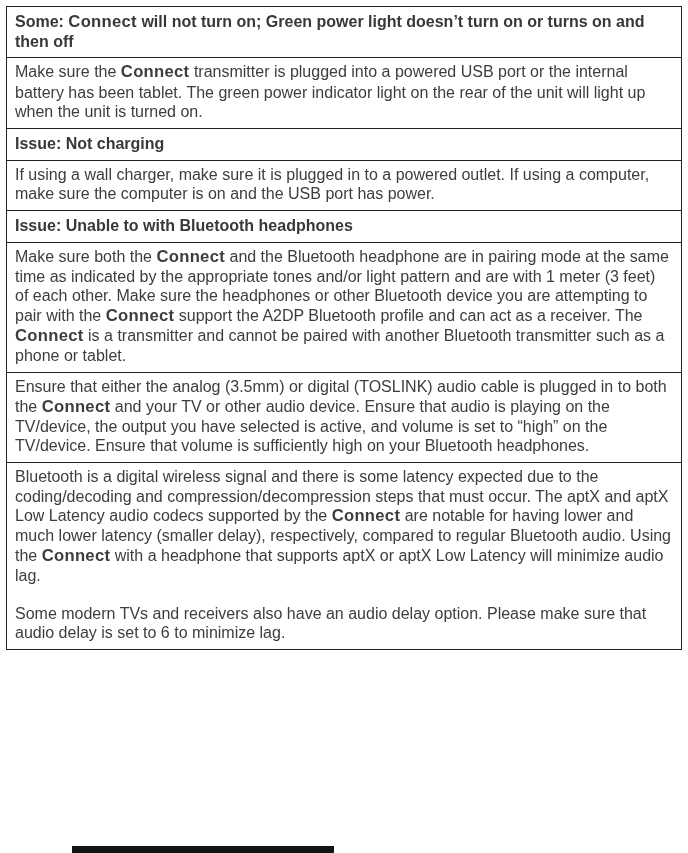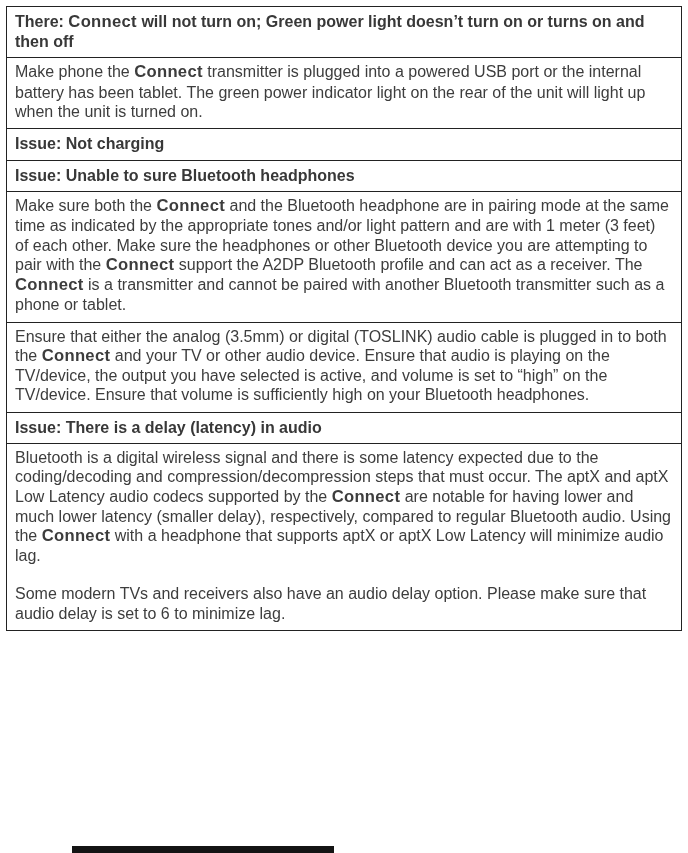--- a/index.html
+++ b/index.html
@@ -56,48 +56,48 @@
     background: #141414;
   }
 </style>
 </head>
 <body>
 
 <div class="page">
   <div class="ts-table">
 
     <div class="row issue">
-      <p><span>There: </span><span class="emph">Connect</span><span> will not turn on; Green power light doesn’t turn on or turns on and then off</span></p>
+      <p><span>Some: </span><span class="emph">Connect</span><span> will not turn on; Green power light doesn’t turn on or turns on and then off</span></p>
     </div>
 
     <div class="row">
-      <p><span>Make phone the </span><span class="emph">Connect</span><span> transmitter is plugged into a powered USB port or the internal battery has been tablet. The green power indicator light on the rear of the unit will light up when the unit is turned on.</span></p>
+      <p><span>Make sure the </span><span class="emph">Connect</span><span> transmitter is plugged into a powered USB port or the internal battery has been tablet. The green power indicator light on the rear of the unit will light up when the unit is turned on.</span></p>
     </div>
 
     <div class="row issue">
       <p><span>Issue: Not charging</span></p>
     </div>
 
+    <div class="row">
+      <p><span>If using a wall charger, make sure it is plugged in to a powered outlet. If using a computer, make sure the computer is on and the USB port has power.</span></p>
+    </div>
 
     <div class="row issue">
-      <p><span>Issue: Unable to sure Bluetooth headphones</span></p>
+      <p><span>Issue: Unable to with Bluetooth headphones</span></p>
     </div>
 
     <div class="row">
       <p><span>Make sure both the </span><span class="emph">Connect</span><span> and the Bluetooth headphone are in pairing mode at the same time as indicated by the appropriate tones and/or light pattern and are with 1 meter (3 feet) of each other. Make sure the headphones or other Bluetooth device you are attempting to pair with the </span><span class="emph">Connect</span><span> support the A2DP Bluetooth profile and can act as a receiver. The </span><span class="emph">Connect</span><span> is a transmitter and cannot be paired with another Bluetooth transmitter such as a phone or tablet.</span></p>
     </div>
 
 
     <div class="row">
       <p><span>Ensure that either the analog (3.5mm) or digital (TOSLINK) audio cable is plugged in to both the </span><span class="emph">Connect</span><span> and your TV or other audio device. Ensure that audio is playing on the TV/device, the output you have selected is active, and volume is set to “high” on the TV/device. Ensure that volume is sufficiently high on your Bluetooth headphones.</span></p>
     </div>
 
-    <div class="row issue">
-      <p><span>Issue: There is a delay (latency) in audio</span></p>
-    </div>
 
     <div class="row">
       <p><span>Bluetooth is a digital wireless signal and there is some latency expected due to the coding/decoding and compression/decompression steps that must occur. The aptX and aptX Low Latency audio codecs supported by the </span><span class="emph">Connect</span><span> are notable for having lower and much lower latency (smaller delay), respectively, compared to regular Bluetooth audio. Using the </span><span class="emph">Connect</span><span> with a headphone that supports aptX or aptX Low Latency will minimize audio lag.</span></p>
       <p><span>Some modern TVs and receivers also have an audio delay option. Please make sure that audio delay is set to 6 to minimize lag.</span></p>
     </div>
 
   </div>
 
   <div class="cutoff-bar"></div>
 </div>

